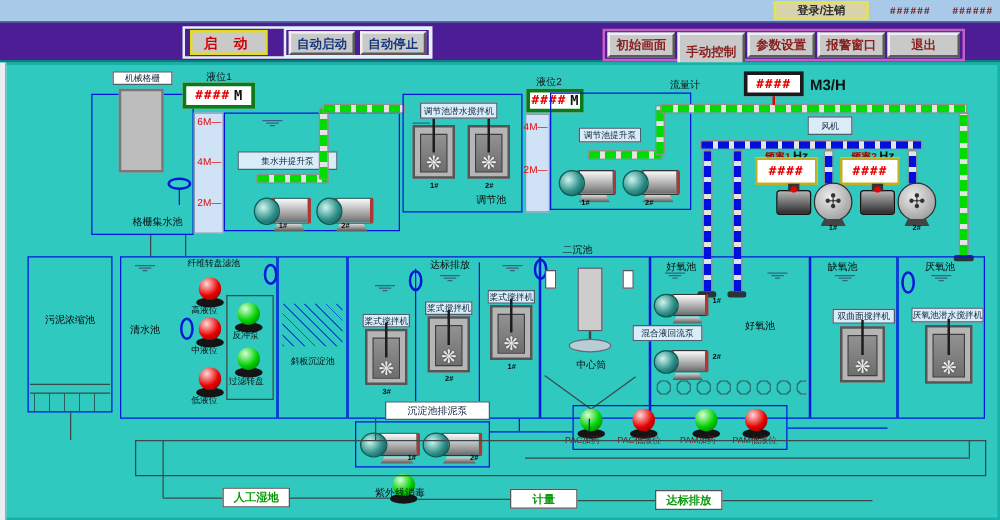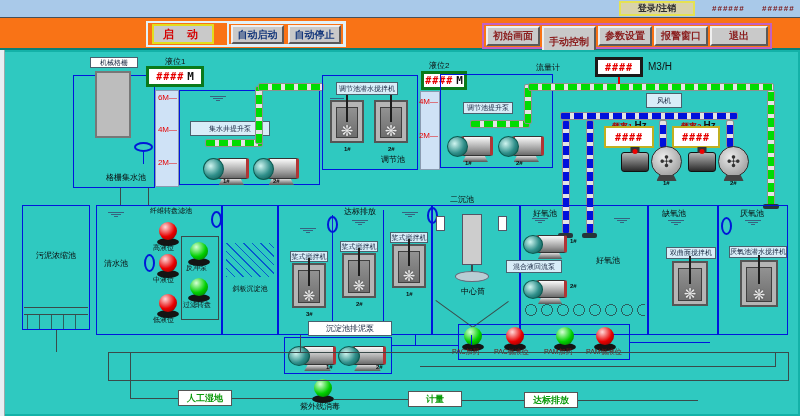--- a/index.html
+++ b/index.html
@@ -1,21 +1,21 @@
 <!DOCTYPE html>
 <html><head>
 <meta charset="utf-8">
 <style>
   html,body{margin:0;padding:0;background:#888}
   #screen{position:relative;width:800px;height:416px;background:#2fc9c0;overflow:hidden;
     font-family:"Liberation Sans","DejaVu Sans",sans-serif;user-select:none}
   .a{position:absolute;box-sizing:border-box}
   
   .titlebar{left:0;top:0;width:800px;height:18px;background:#a9c9e9;border-bottom:1px solid #44505a}
-  .menubar{left:0;top:18px;width:800px;height:32px;background:#f97316;border-bottom:2px solid #0b7f77}
+  .menubar{left:0;top:18px;width:800px;height:32px;background:#4c1d95;border-bottom:2px solid #0b7f77}
   .title{font-size:13px;font-weight:bold;color:#101010;text-align:center}
   .btn{display:flex;align-items:center;justify-content:center;background:#c9c9c9;
     border-top:2px solid #efefef;border-left:2px solid #efefef;border-right:2px solid #5a5a5a;border-bottom:2px solid #5a5a5a;
     font-weight:bold;cursor:pointer;white-space:nowrap}
   .btn.red{color:#d40000;font-size:11px;letter-spacing:5px;border:2px solid #e2de1e}
   .btn.navy{color:#16387c;font-size:10px}
   .btn.maroon{color:#8b2020;font-size:10px}
   .frame{border:2px solid #e2f1f8}
   .frame.pink{border:2px solid #c261c2}
   .login{background:#d9d3ab;border:2px solid #e6e252;color:#2c2c2c;font-weight:bold;font-size:9px;
@@ -198,21 +198,21 @@
   <div class="a pgh" style="left:470px;top:120px;width:60px"></div>
   <div class="a pgv" style="left:524px;top:84px;height:40px"></div>
   <div class="a pgh" style="left:528px;top:83px;width:246px"></div>
   <div class="a pgv" style="left:767px;top:90px;height:116px"></div>
   <div class="a cap" style="left:763px;top:204px;width:16px;height:5px"></div>
 
   <span class="a lbl" style="left:536px;top:62px">流量计</span>
   <div class="a disp bb" style="left:595px;top:57px;width:48px;height:20px">
     <span class="hv">####</span>
   </div>
-  <span class="a" style="left:648px;top:61px;font-size:10px;font-weight:normal;color:#111">M3/H</span>
+  <span class="a" style="left:648px;top:61px;font-size:12px;font-weight:bold;color:#111">M3/H</span>
   <div class="a rline" style="left:618px;top:77px;width:2px;height:7px"></div>
 
   <div class="a pbh" style="left:560px;top:112px;width:178px"></div>
   <div class="a pbv" style="left:562px;top:120px;height:114px"></div>
   <div class="a pbv" style="left:586px;top:120px;height:114px"></div>
   <div class="a cap" style="left:558px;top:233px;width:15px;height:5px"></div>
   <div class="a cap" style="left:582px;top:233px;width:15px;height:5px"></div>
   <div class="a pbv" style="left:659px;top:120px;height:28px"></div>
   <div class="a pbv" style="left:726px;top:120px;height:28px"></div>
   <div class="a lbox" style="left:646px;top:93px;width:36px;height:15px">风机</div>
@@ -396,21 +396,21 @@
       <div class="lbase"></div>
       <div class="bulb r"></div>
     </div>
   <div class="a lbl" style="left:586px;top:347px;font-size:7px;color:#6e1515">PAM低液位</div>
 
   <div class="a lbox grn" style="left:178px;top:390px;width:54px;height:16px">人工湿地</div>
   <div class="a light" style="left:312px;top:379px">
       <div class="lbase"></div>
       <div class="bulb g"></div>
     </div>
-  <div class="a lbl" style="left:300px;top:401px">紫外线消毒</div>
+  <div class="a lbl" style="left:300px;top:389px">紫外线消毒</div>
   <div class="a lbox grn" style="left:408px;top:391px;width:54px;height:16px">计量</div>
   <div class="a lbox grn" style="left:524px;top:392px;width:54px;height:16px">达标排放</div>
 
   <div class="a line" style="left:120px;top:188px;width:1px;height:17px"></div>
   <div class="a line" style="left:148px;top:188px;width:1px;height:17px"></div>
   <div class="a line" style="left:56px;top:330px;width:1px;height:22px"></div>
   <div class="a line" style="left:108px;top:352px;width:681px;height:1px"></div>
   <div class="a line" style="left:108px;top:352px;width:1px;height:28px"></div>
   <div class="a line" style="left:108px;top:380px;width:681px;height:1px"></div>
   <div class="a line" style="left:788px;top:352px;width:1px;height:28px"></div>

